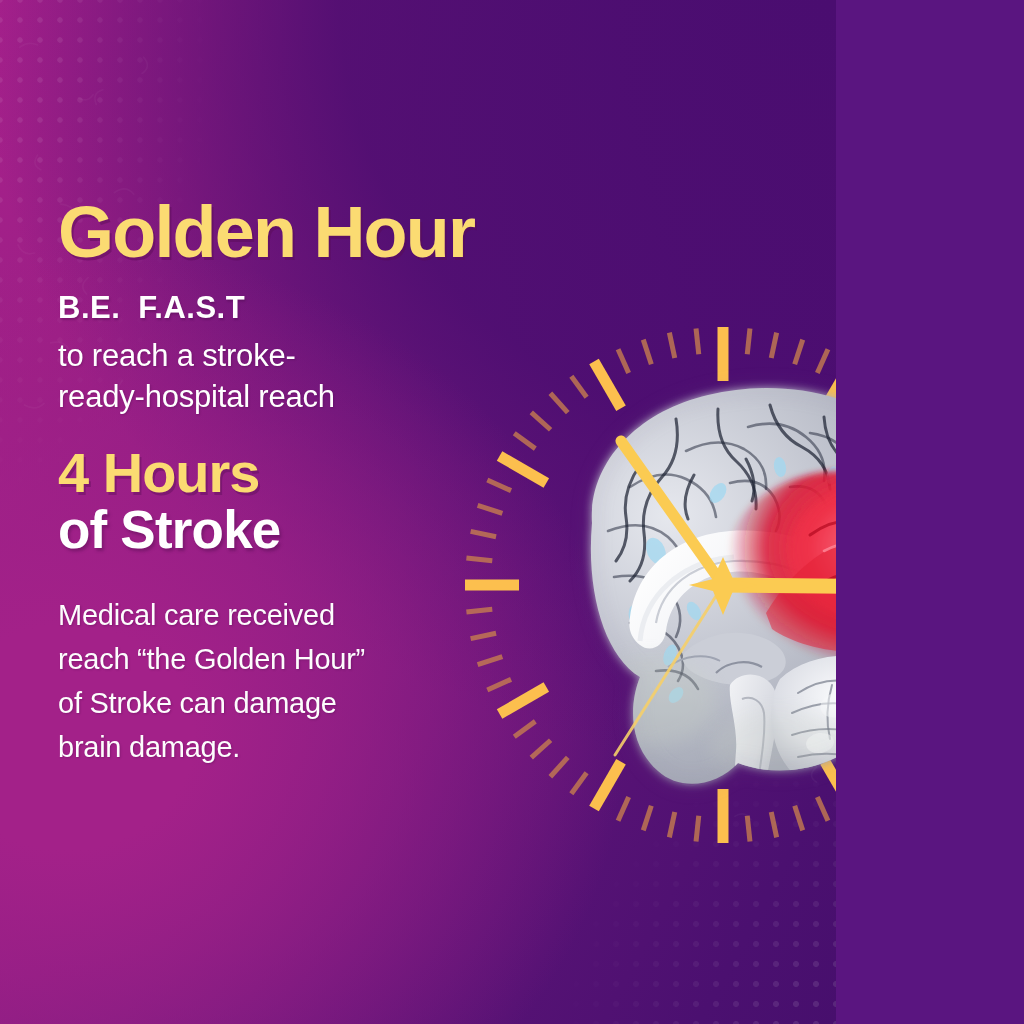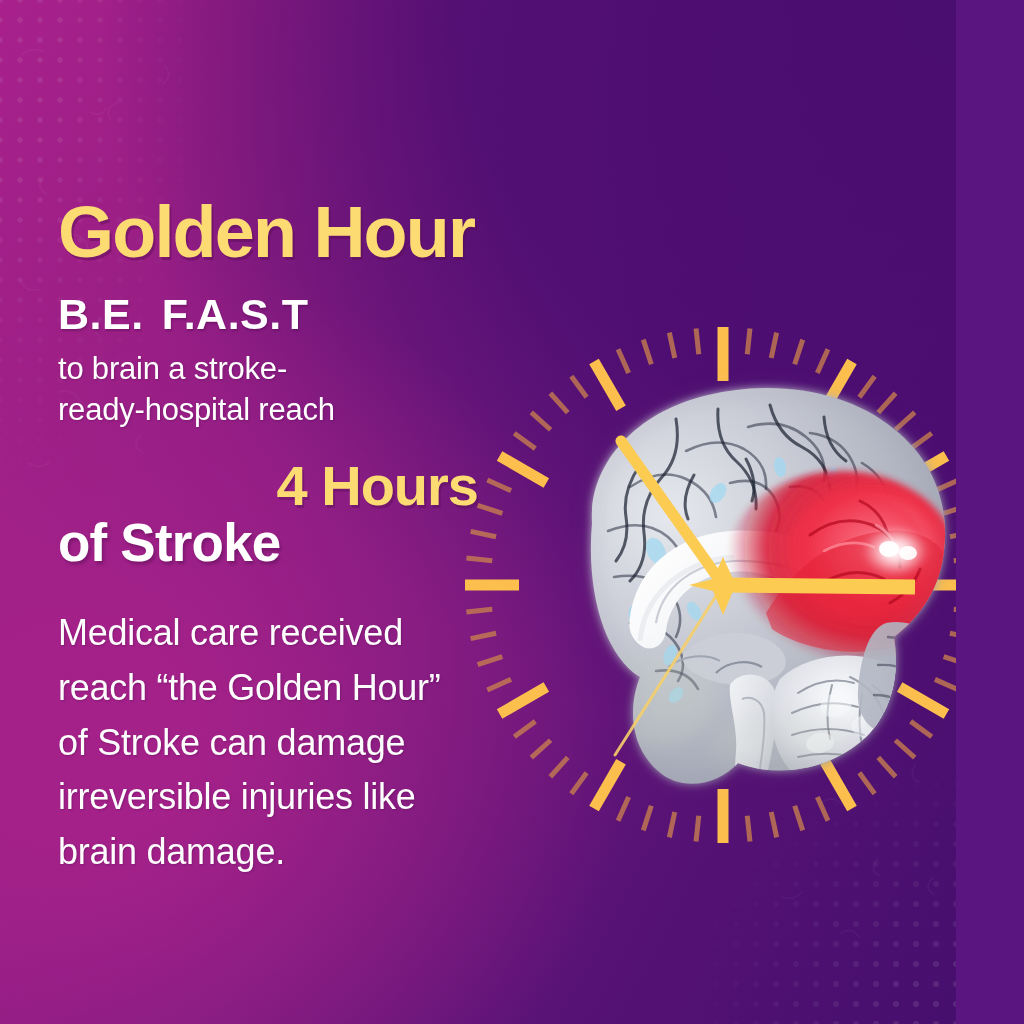--- a/index.html
+++ b/index.html
@@ -4,21 +4,21 @@
 <title>Golden Hour Stroke Infographic</title>
 <style>
   * { margin:0; padding:0; box-sizing:border-box; }
   html,body { width:1024px; height:1024px; overflow:hidden; }
   body {
     font-family:"Liberation Sans", sans-serif;
     background:#5a1580;
   }
   #poster {
     position:relative;
-    width:956px; height:1024px;
+    width:836px; height:1024px;
     overflow:hidden;
     background:
       radial-gradient(ellipse 900px 800px at 8% 72%, #a32189 0%, #a32189 14%, rgba(163,33,137,0) 62%),
       radial-gradient(ellipse 1100px 1000px at 100% 0%, #4a0d70 0%, rgba(74,13,112,0.85) 45%, rgba(74,13,112,0) 78%),
       linear-gradient(118deg, #a8218c 0%, #9b1f85 17%, #8a1c82 32%, #751a7e 48%, #631579 62%, #551274 76%, #4b1070 90%, #470f6d 100%);
   }
 
   
   .dots {
     position:absolute;
@@ -53,21 +53,21 @@
     font-size:72px;
     font-weight:bold;
     letter-spacing:-1.8px;
     line-height:1.0;
     color:#fbdb72;
     text-shadow:2px 3px 0 rgba(88,12,84,0.45);
     white-space:nowrap;
   }
   .befast {
     margin-top:22px;
-    font-size:43px;
+    font-size:31px;
     font-weight:bold;
     letter-spacing:0.5px;
     color:#ffffff;
     text-shadow:1px 2px 2px rgba(70,10,70,0.35);
     white-space:nowrap;
   }
   .befast .gap { display:inline-block; width:18px; }
   .subline {
     margin-top:10px;
     font-size:31px;
@@ -78,34 +78,33 @@
     text-shadow:1px 1px 2px rgba(70,10,70,0.3);
   }
   .hours {
     margin-top:26px;
     font-size:56px;
     font-weight:bold;
     letter-spacing:-1px;
     line-height:1.04;
     color:#fbdb72;
     text-shadow:2px 3px 0 rgba(88,12,84,0.40);
-    text-align:right;
   }
   .ofstroke {
     margin-top:0;
     font-size:53px;
     font-weight:bold;
     letter-spacing:-0.8px;
     line-height:1.04;
     color:#ffffff;
     text-shadow:2px 3px 3px rgba(70,10,70,0.35);
   }
   .para {
     margin-top:36px;
-    font-size:36px;
+    font-size:29px;
     line-height:1.52;
     color:#fdfdfd;
     letter-spacing:-0.25px;
     text-shadow:1px 1px 2px rgba(70,10,70,0.3);
   }
 
   
   #clock {
     position:absolute;
     left:463px; top:325px;
@@ -160,32 +159,31 @@
 
   <div class="text-col">
 
     <div class="headline">Golden Hour</div>
 
     <div class="befast">
       <span>B.E.</span><span class="gap"></span><span>F.A.S.T</span>
     </div>
 
     <div class="subline">
-      <div>to brain a stroke-</div>
+      <div>to reach a stroke-</div>
       <div>ready-hospital reach</div>
     </div>
 
     <div class="hours">4 Hours</div>
     <div class="ofstroke">of Stroke</div>
 
     <div class="para">
       <div>Medical care received</div>
       <div>reach “the Golden Hour”</div>
       <div>of Stroke can damage</div>
-      <div>irreversible injuries like</div>
       <div>brain damage.</div>
     </div>
   </div>
 
   <div id="clock">
     <svg viewBox="0 0 520 520">
       <g id="tick-group">
           <line x1="260.00" y1="56.00" x2="260.00" y2="2.00" stroke="#fcbf4e" stroke-width="11" stroke-linecap="butt" opacity="1"></line>
           <line x1="284.25" y1="29.27" x2="286.97" y2="3.41" stroke="#c97f4f" stroke-width="5" stroke-linecap="butt" opacity="0.78"></line>
           <line x1="308.24" y1="33.07" x2="313.64" y2="7.64" stroke="#c97f4f" stroke-width="5" stroke-linecap="butt" opacity="0.78"></line>

